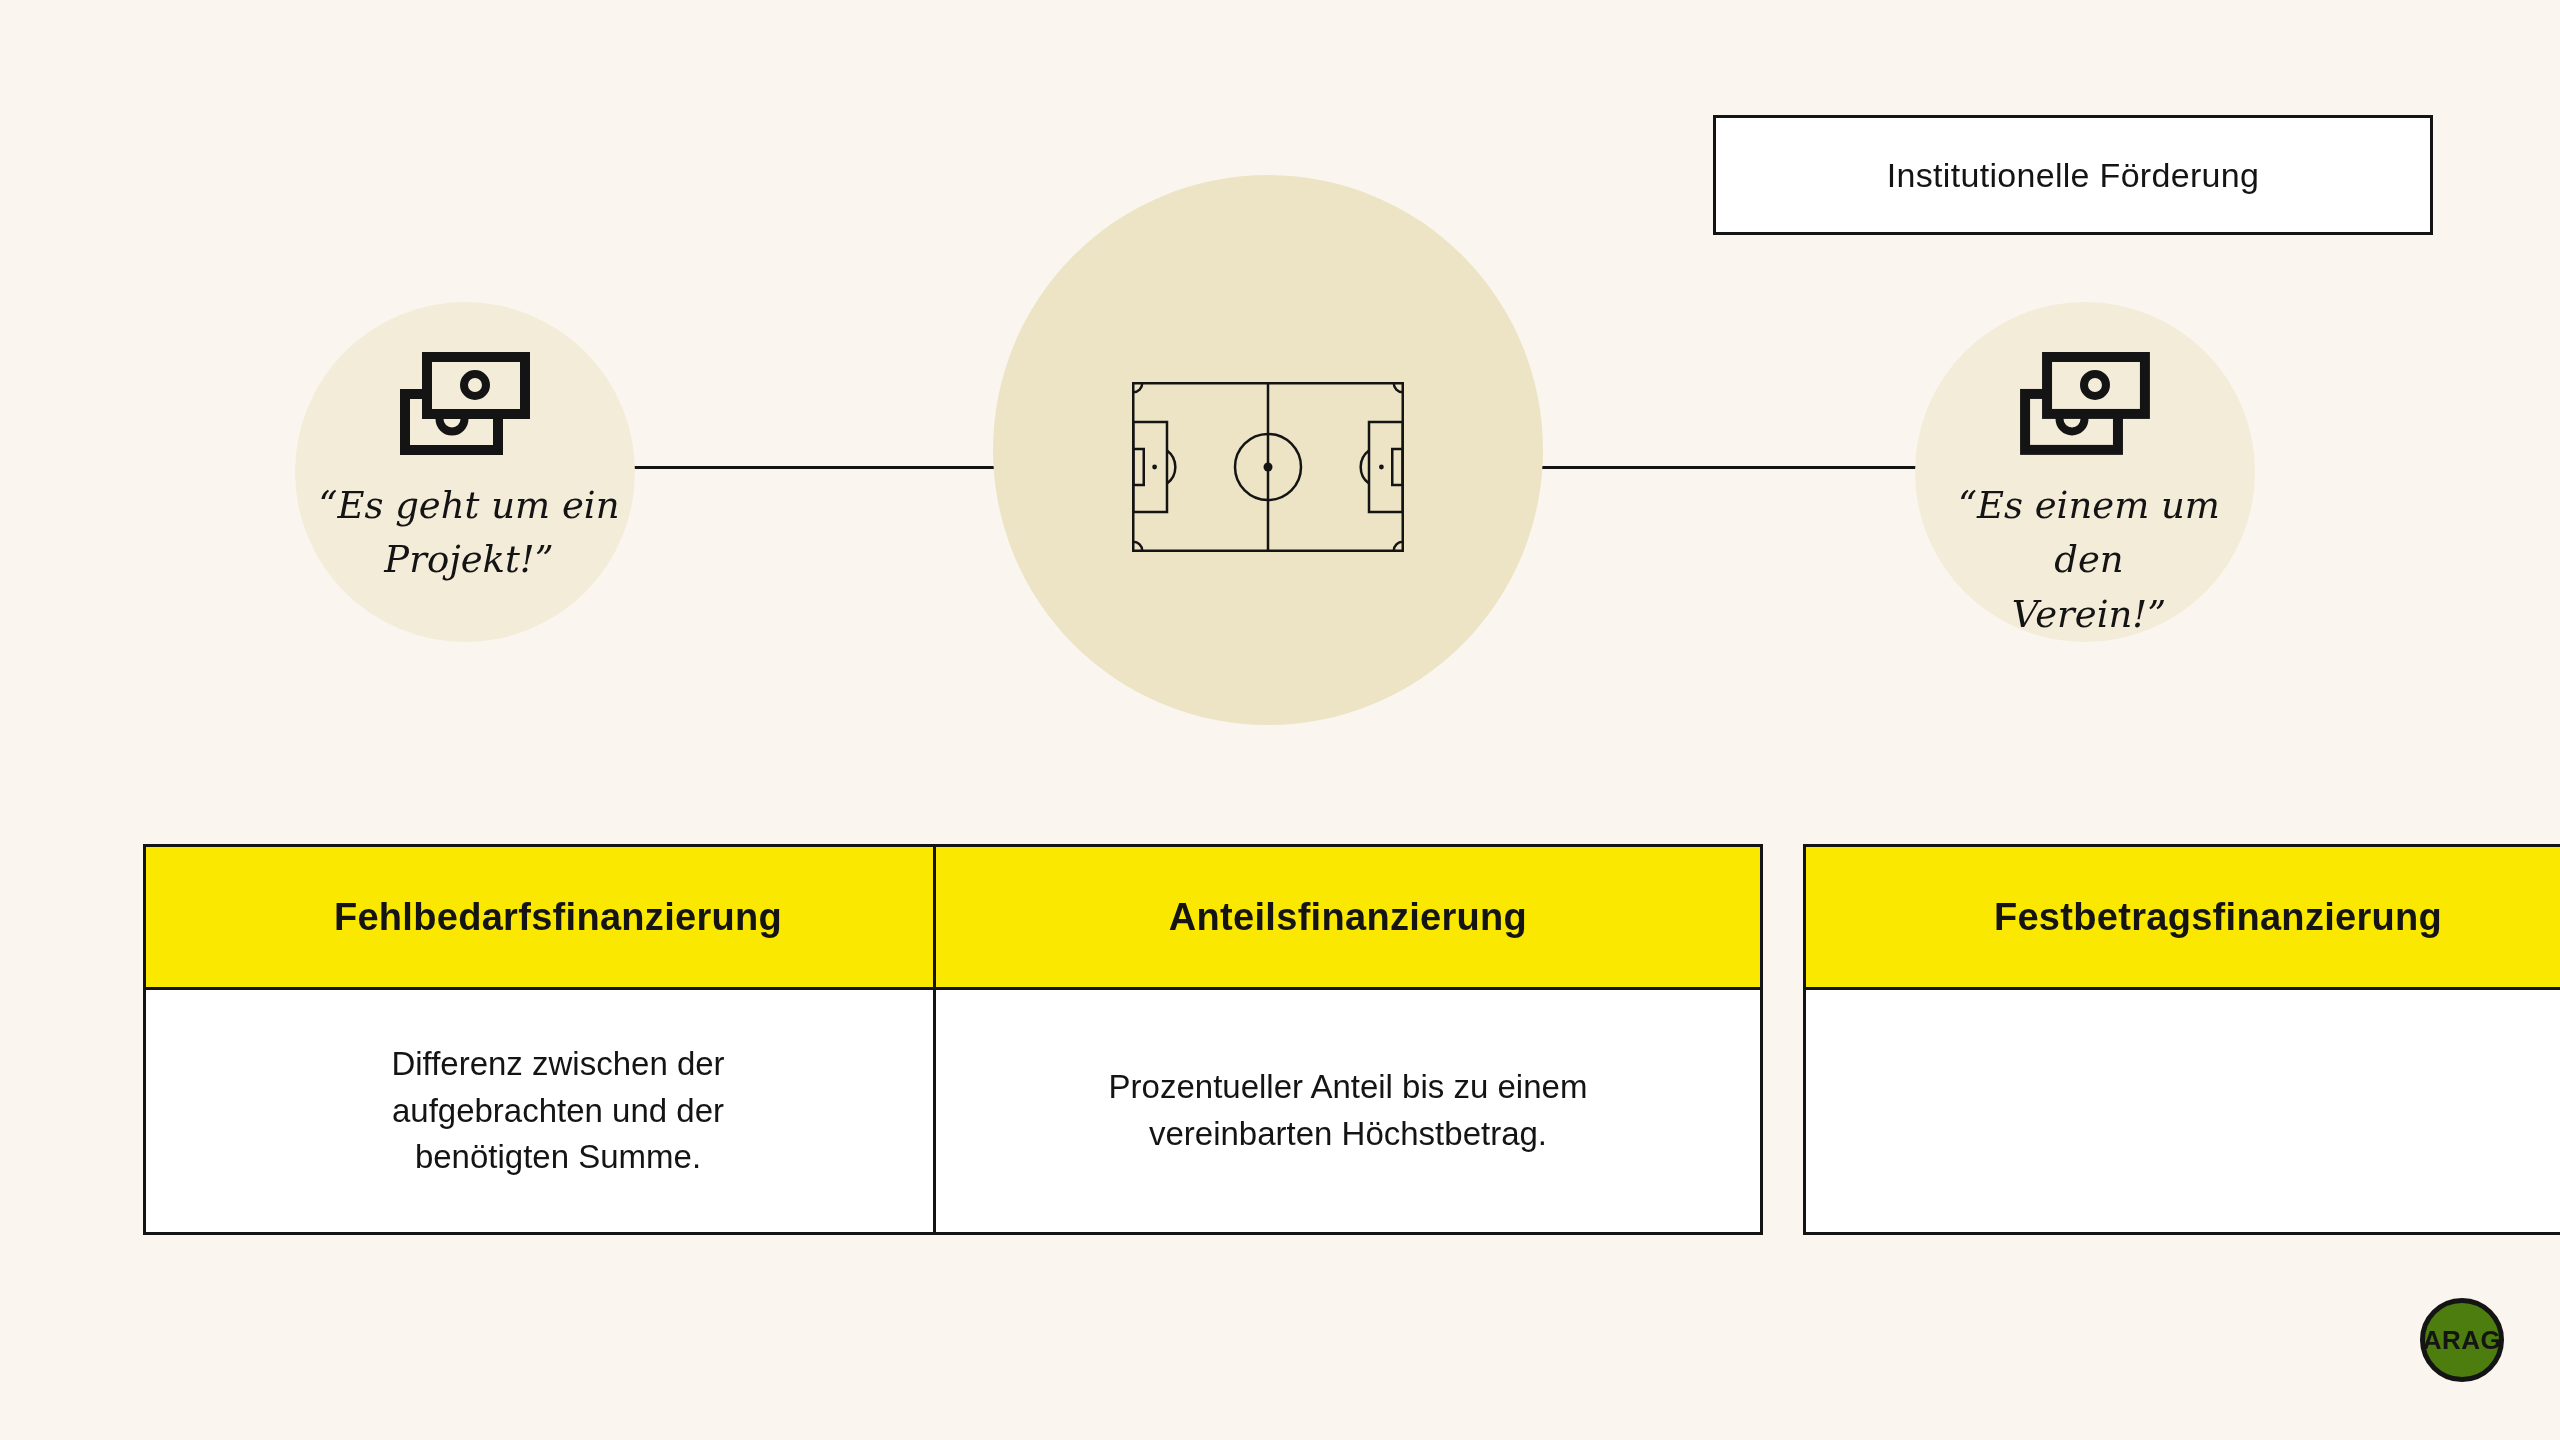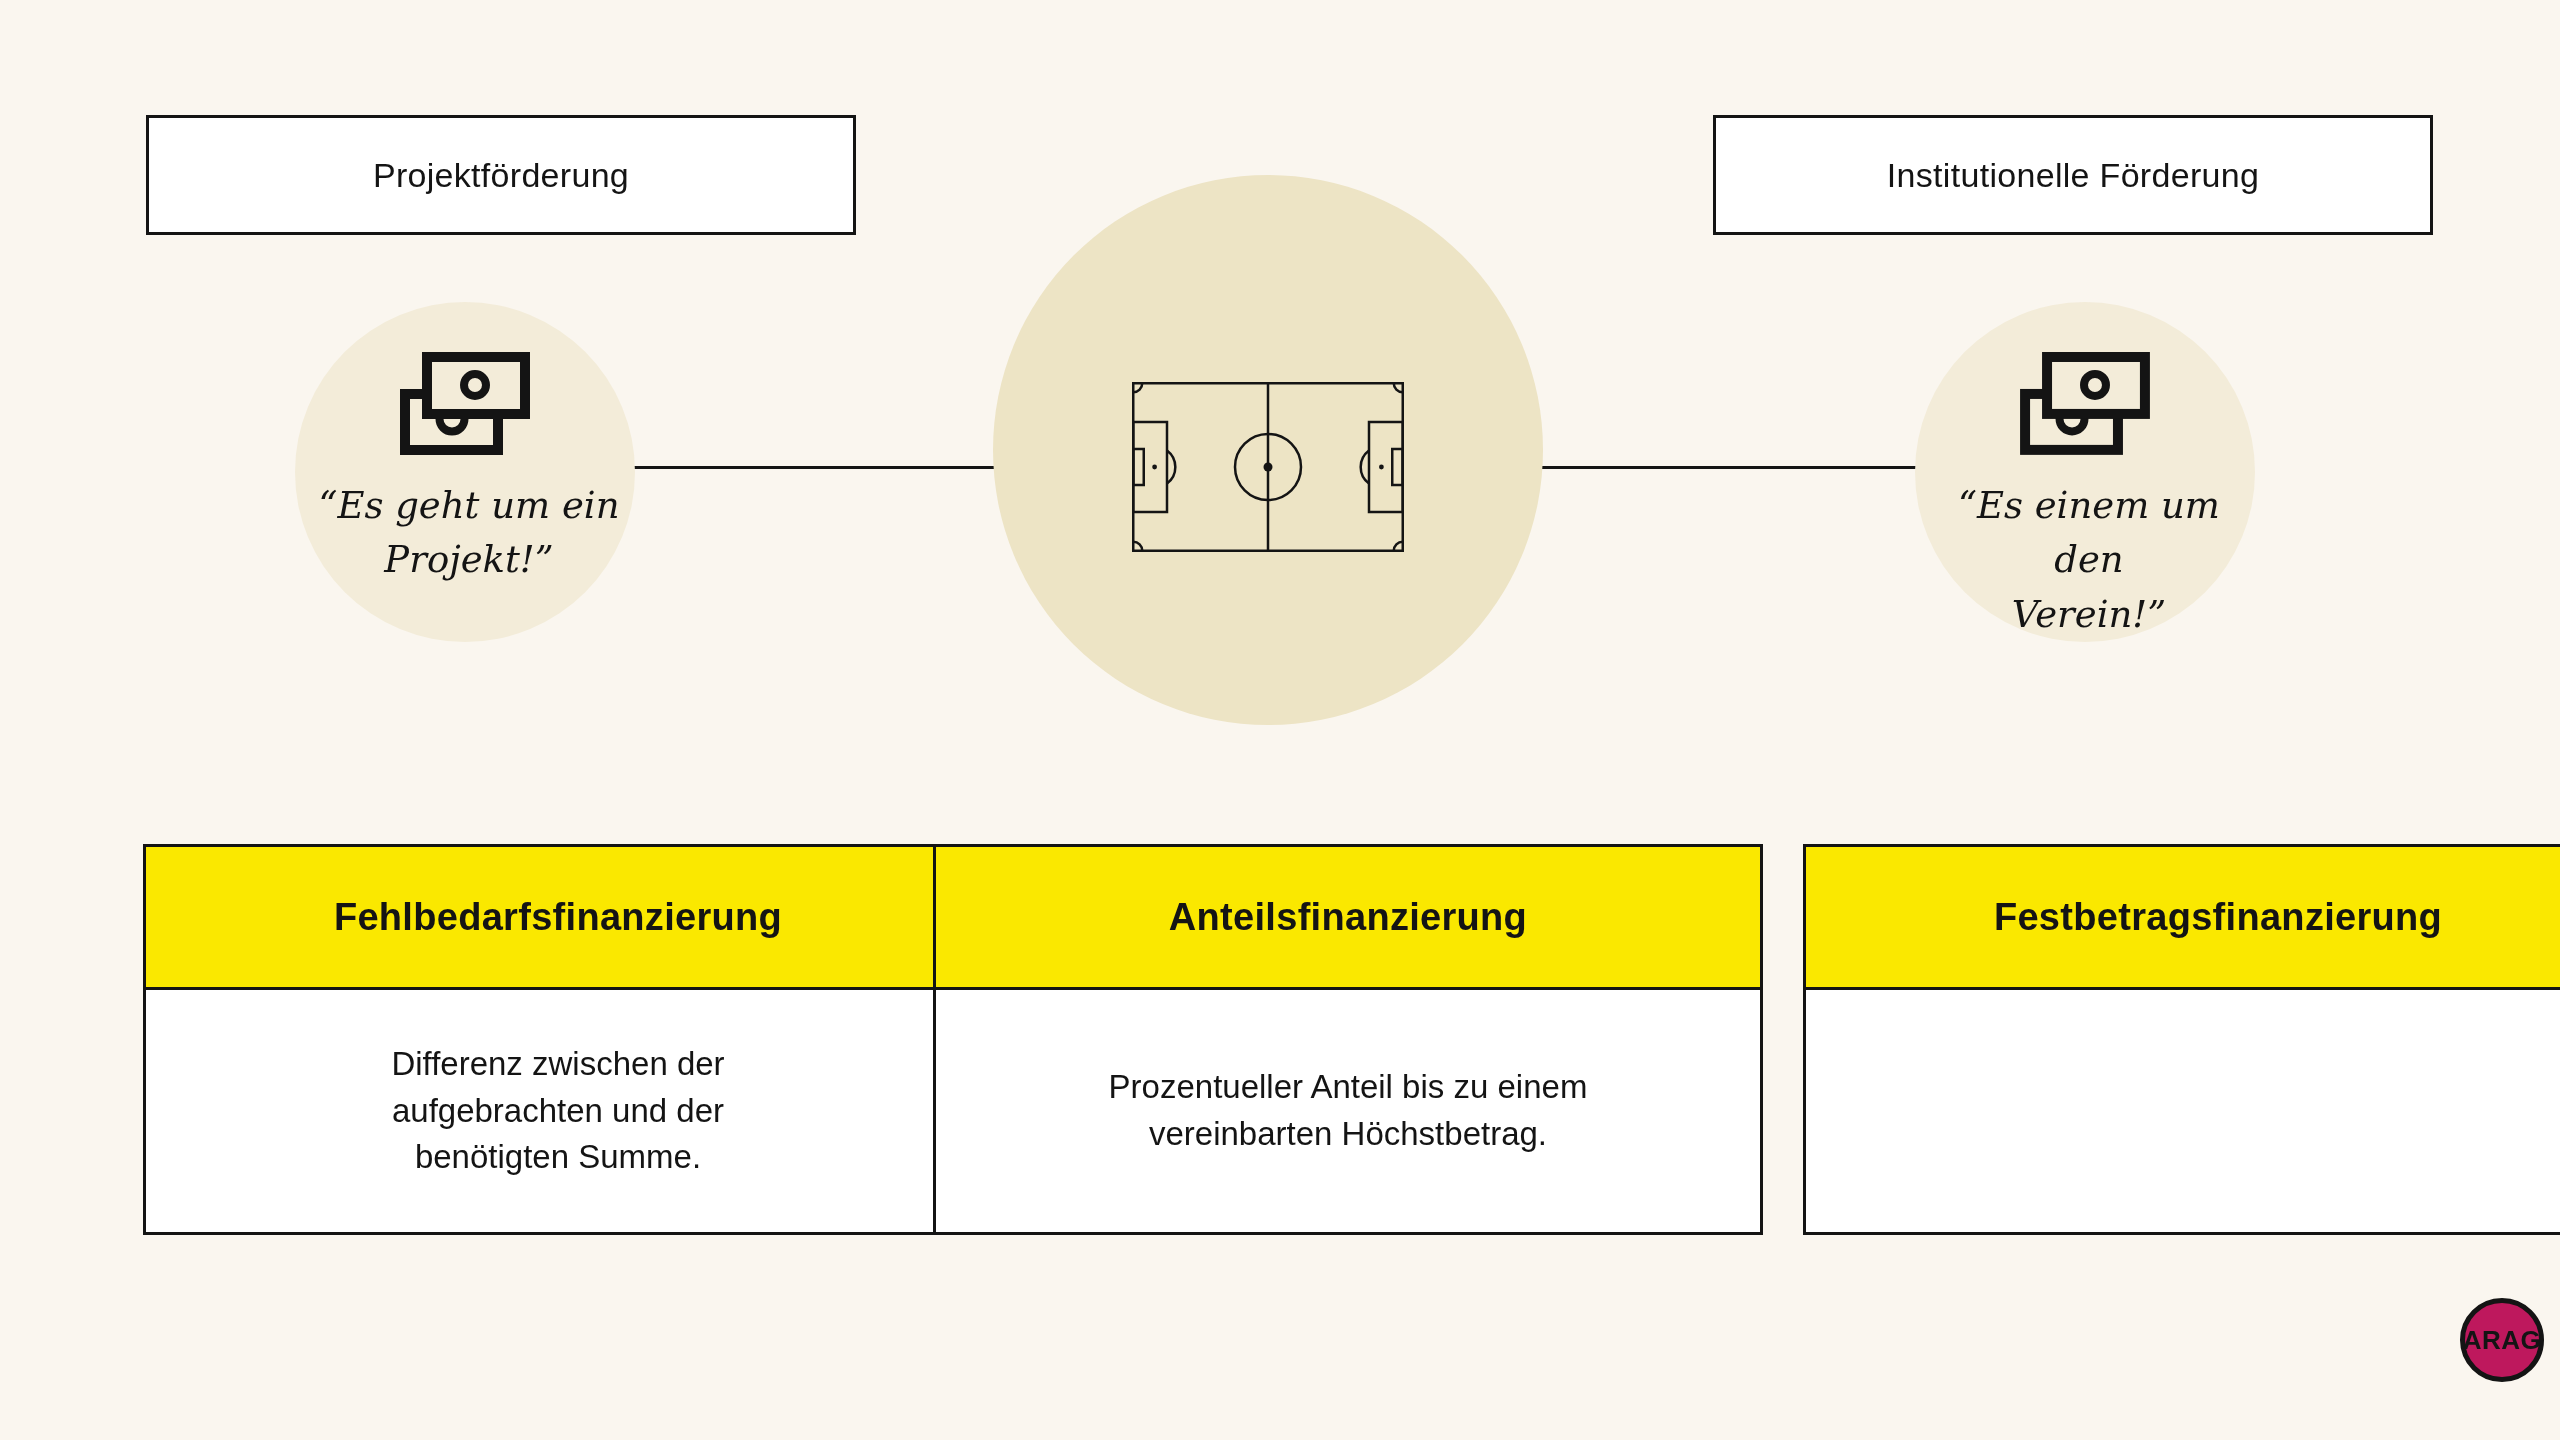--- a/index.html
+++ b/index.html
@@ -122,40 +122,36 @@
   }
 
   
   .logo {
     position: absolute;
     left: 2420px;
     top: 1298px;
     width: 84px;
     height: 84px;
     box-sizing: border-box;
-    background: #be185d;
+    background: #4d7c0f;
     border: 5px solid #141414;
     border-radius: 50%;
     display: flex;
     align-items: center;
     justify-content: center;
     font-size: 26px;
     font-weight: 700;
     letter-spacing: 0.5px;
-    margin-left: 40px;
   }
 </style>
 </head>
 <body>
 
 <div class="stage">
 
-  <div class="label-box label-left">
-    <span>Projektförderung</span>
-  </div>
   <div class="label-box label-right">
     <span>Institutionelle Förderung</span>
   </div>
 
   <div class="connector"></div>
 
   <div class="bubble bubble-left">
     <svg class="banknotes" viewBox="0 0 130 103">
       <rect x="5" y="42" width="93" height="56" fill="none" stroke="#141414" stroke-width="10"></rect>
       <circle cx="52" cy="67" r="12.5" fill="none" stroke="#141414" stroke-width="8"></circle>

